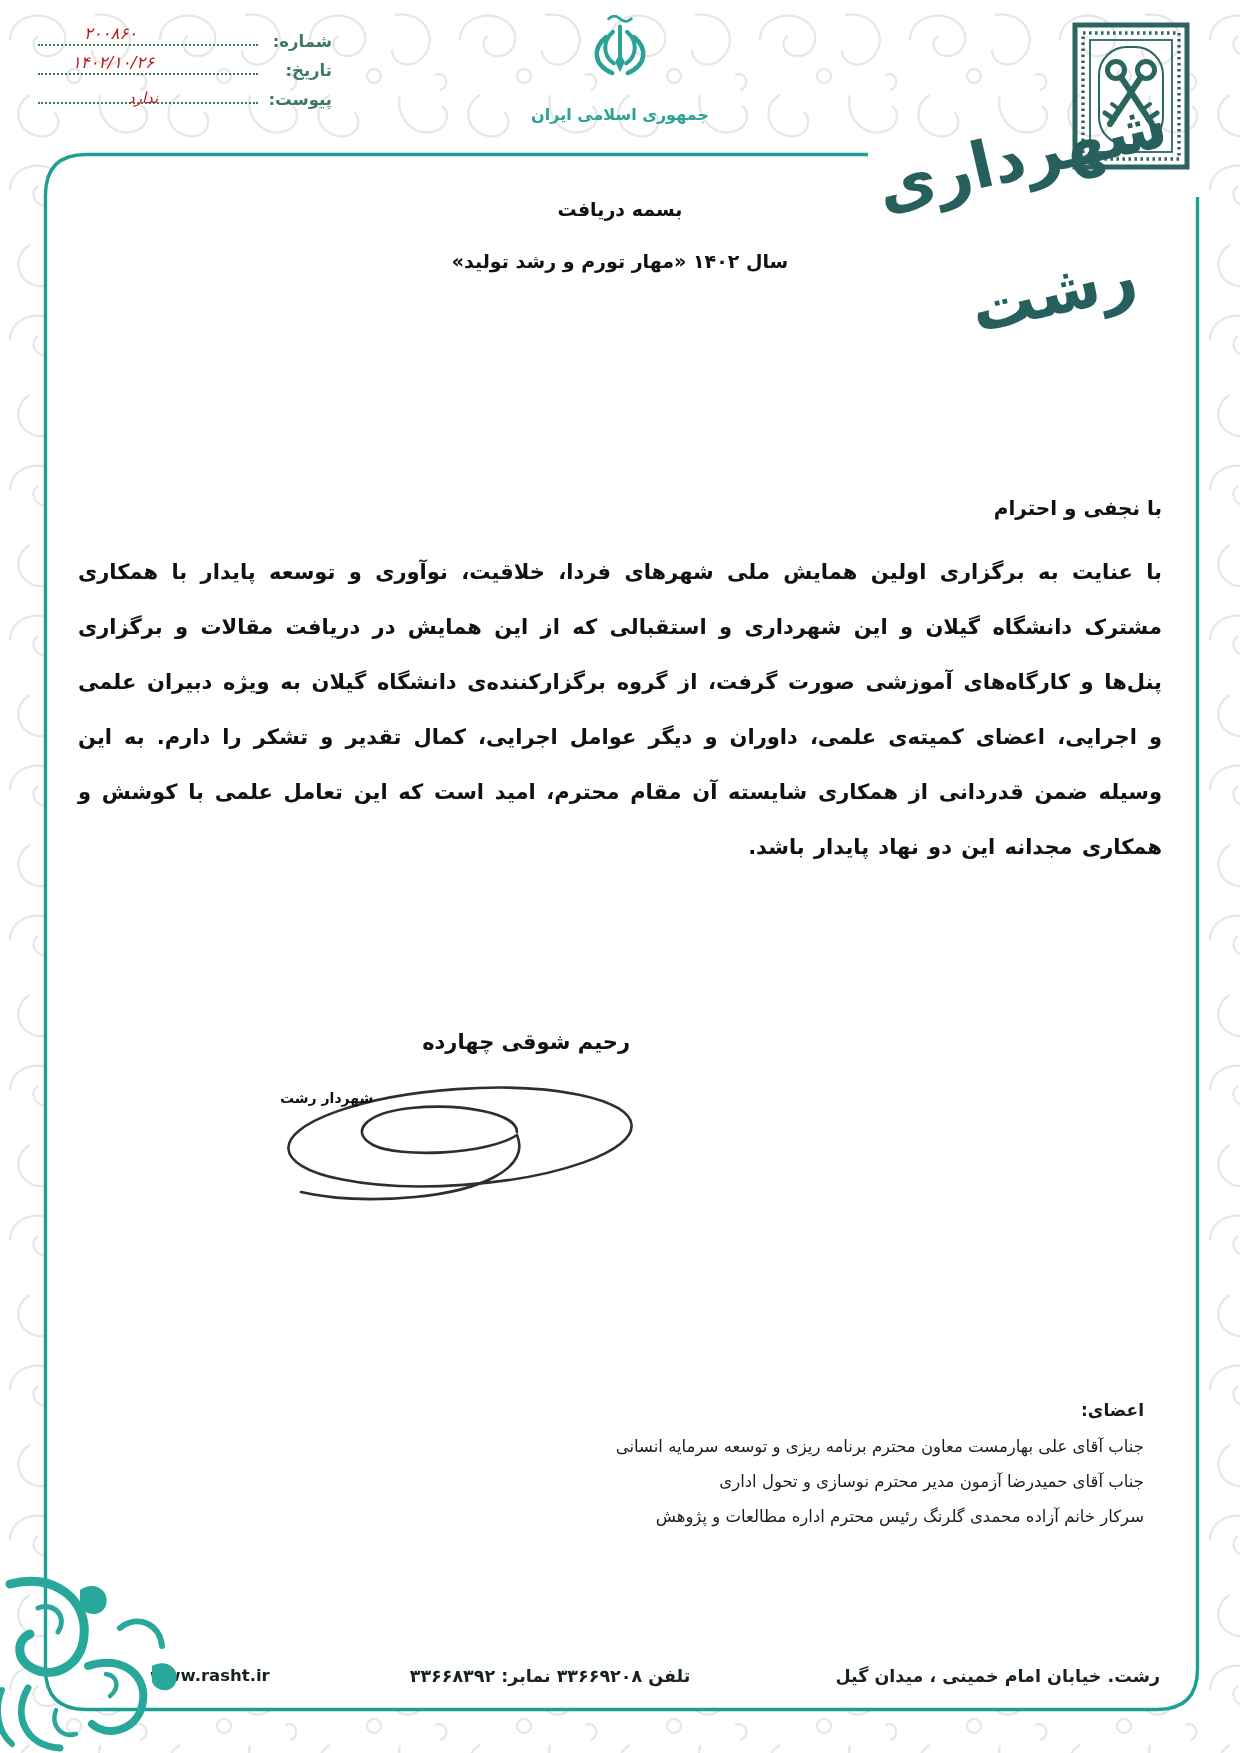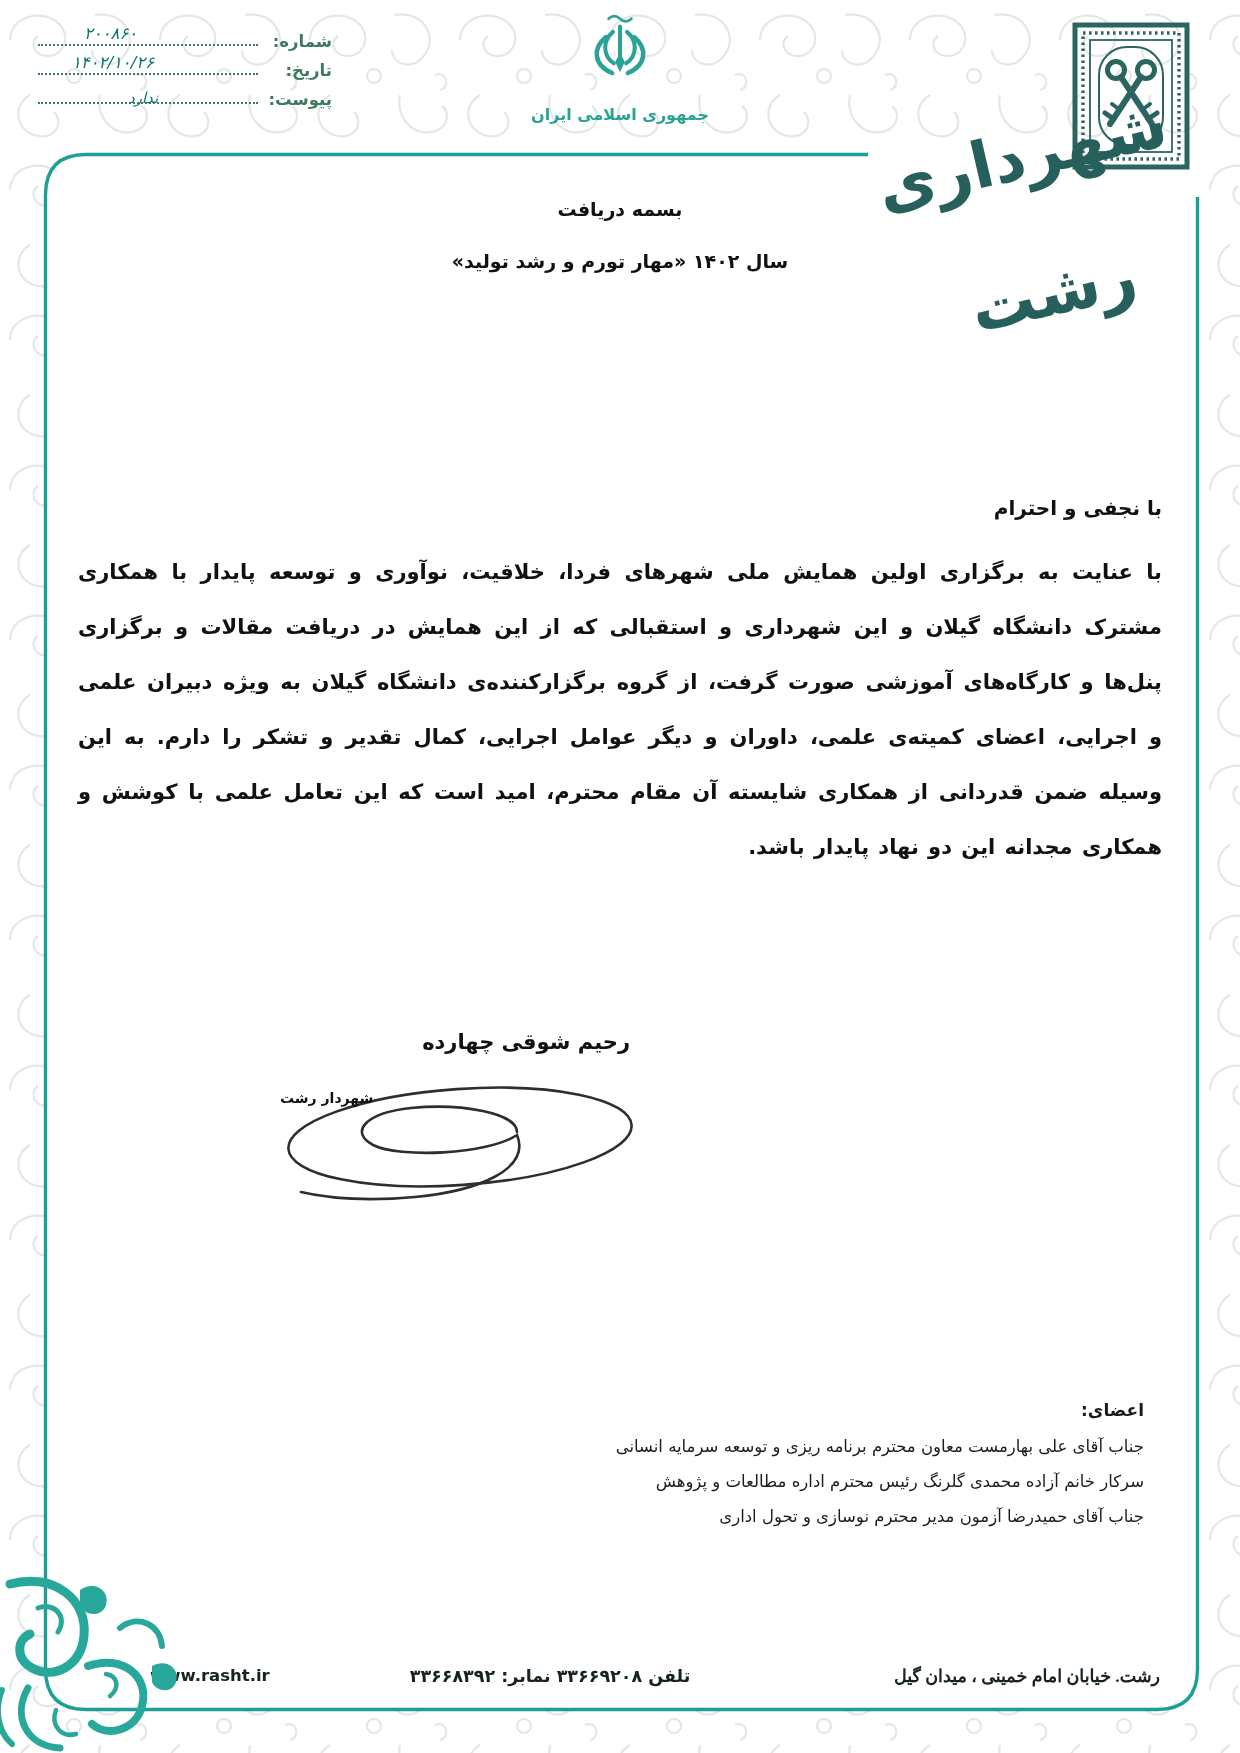--- a/index.html
+++ b/index.html
@@ -24,21 +24,21 @@
   .meta-label {
     position:absolute; right:0; bottom:2px;
     color:#3c7a5e; font-weight:bold; font-size:16.5px;
   }
   .meta-dots {
     position:absolute; left:6px; right:74px; bottom:7px;
     border-bottom:2.5px dotted #3c7a5e; height:0;
   }
   .meta-value {
     position:absolute; bottom:10px;
-    color:#0f766e; font-size:16.5px; font-style:italic; font-weight:500;
+    color:#b91c1c; font-size:16.5px; font-style:italic; font-weight:500;
     direction:ltr;
   }
   #meta-number .meta-value { left:52px; }
   #meta-date .meta-value   { left:40px; }
   #meta-attach .meta-value { left:96px; bottom:4px; font-size:15px; }
 
   
   #emblem-block { left:520px; top:10px; width:200px; text-align:center; z-index:3; }
   #emblem-caption { margin-top:11px; color:#2aa396; font-weight:bold; font-size:16px; }
 
@@ -78,21 +78,21 @@
     font-size:14px; font-weight:bold; color:#111; z-index:4; }
   #sig-scribble { left:255px; top:1075px; z-index:3; }
 
   
   #cc-block { right:96px; top:1400px; text-align:right; z-index:3; color:#1b1b1b; }
   #cc-label { font-size:17px; font-weight:bold; margin-bottom:9px; }
   .cc-item  { font-size:16.5px; line-height:35px; }
 
   
   .footer-item { top:1666px; z-index:3; color:#17231f; font-weight:bold; font-size:17.5px; }
-  #footer-address { right:80px;font-family:Liberation Serif, serif; }
+  #footer-address { right:80px; }
   #footer-phone   { left:355px; width:390px; text-align:center; }
   #footer-web     { left:150px; direction:ltr; font-family:"DejaVu Sans", sans-serif; font-size:16.5px; }
 
   
   #corner-ornament { left:-8px; top:1570px; z-index:5; }
 </style>
 </head>
 <body>
 
 <div id="page">
@@ -186,22 +186,22 @@
   <svg id="sig-scribble" class="abs" width="420" height="150" viewBox="0 0 420 150">
     <g fill="none" stroke="#2e2e2e" stroke-width="2.6" stroke-linecap="round">
       <ellipse cx="205" cy="62" rx="172" ry="48" transform="rotate(-4 205 62)"></ellipse>
       <path d="M 262 57 C 262 38 206 28 156 33 C 110 38 94 57 118 70 C 144 83 232 80 262 60 C 276 94 224 116 160 122 C 118 126 76 124 46 117"></path>
     </g>
   </svg>
 
   <div id="cc-block" class="abs">
     <div id="cc-label">اعضای:</div>
     <div class="cc-item">جناب آقای علی بهارمست معاون محترم برنامه ریزی و توسعه سرمایه انسانی</div>
+    <div class="cc-item">جناب آقای حمیدرضا آزمون مدیر محترم نوسازی و تحول اداری</div>
     <div class="cc-item">سرکار خانم آزاده محمدی گلرنگ رئیس محترم اداره مطالعات و پژوهش</div>
-    <div class="cc-item">جناب آقای حمیدرضا آزمون مدیر محترم نوسازی و تحول اداری</div>
   </div>
 
   <div id="footer-address" class="abs footer-item">رشت. خیابان امام خمینی ، میدان گیل</div>
   <div id="footer-phone" class="abs footer-item">تلفن ۳۳۶۶۹۲۰۸   نمابر: ۳۳۶۶۸۳۹۲</div>
   <div id="footer-web" class="abs footer-item">www.rasht.ir</div>
 
   <svg id="corner-ornament" class="abs" width="210" height="185" viewBox="0 0 210 185">
     <g fill="none" stroke="#28a89a" stroke-linecap="round">
       <path d="M 18 14 C 62 2 96 30 92 66 C 89 96 62 110 40 98 C 24 89 24 70 38 64" stroke-width="9"></path>
       <path d="M 66 62 C 76 46 62 32 46 38" stroke-width="5"></path>

